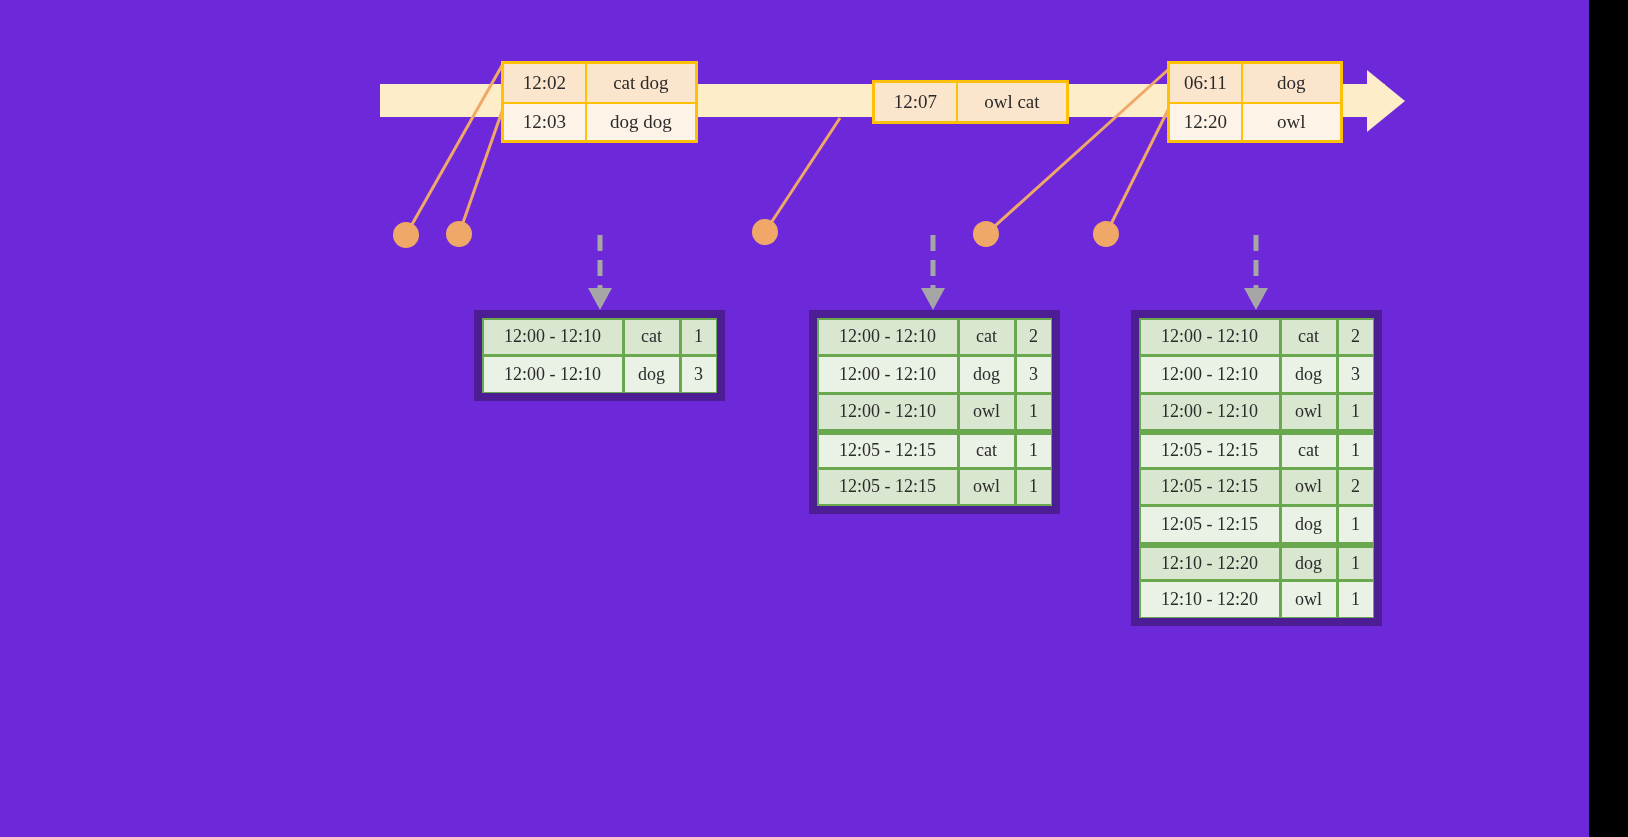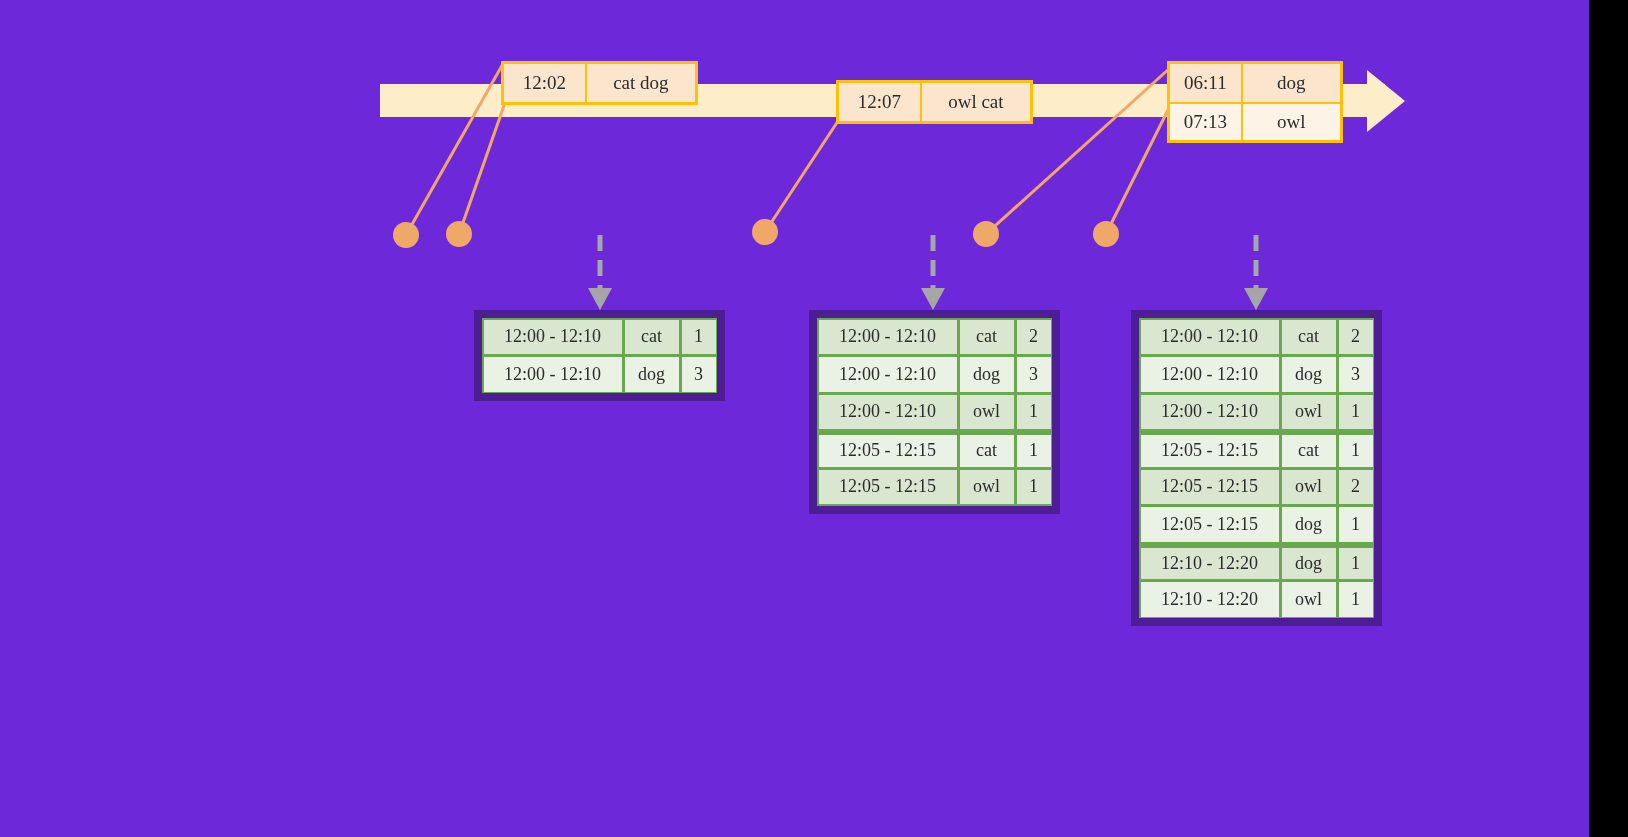--- a/index.html
+++ b/index.html
@@ -66,21 +66,21 @@
   .event-cell-words {
     width: 110px;
     display: flex;
     align-items: center;
     justify-content: center;
     font-size: 19px;
     color: #2b2b2b;
     box-sizing: border-box;
   }
   #event-box-1 { left: 501px; top: 61px; width: 197px; }
-  #event-box-2 { left: 836px; top: 80px; width: 197px; }
+  #event-box-2 { left: 872px; top: 80px; width: 197px; }
   #event-box-2 .event-cell-time { width: 84px; }
   #event-box-2 .event-cell-words { width: 110px; }
   #event-box-3 { left: 1167px; top: 61px; width: 176px; }
   #event-box-3 .event-cell-time { width: 74px; }
   #event-box-3 .event-cell-words { width: 99px; }
 
   
   .connector-svg {
     position: absolute;
     left: 0;
@@ -155,36 +155,40 @@
       <polygon points="921,288 945,288 933,310"></polygon>
       <polygon points="1244,288 1268,288 1256,310"></polygon>
     </g>
   </svg>
 
   <div class="event-box" id="event-box-1">
     <div class="event-row shade">
       <div class="event-cell-time cell">12:02</div>
       <div class="event-cell-words cell">cat dog</div>
     </div>
+    <div class="event-row light">
+      <div class="event-cell-time cell">12:03</div>
+      <div class="event-cell-words cell">dog dog</div>
+    </div>
   </div>
 
   <div class="event-box" id="event-box-2">
     <div class="event-row shade">
       <div class="event-cell-time cell">12:07</div>
       <div class="event-cell-words cell">owl cat</div>
     </div>
   </div>
 
   <div class="event-box" id="event-box-3">
     <div class="event-row shade">
       <div class="event-cell-time cell">06:11</div>
       <div class="event-cell-words cell">dog</div>
     </div>
     <div class="event-row light">
-      <div class="event-cell-time cell">07:13</div>
+      <div class="event-cell-time cell">12:20</div>
       <div class="event-cell-words cell">owl</div>
     </div>
   </div>
 
   <div class="result-table" id="result-table-1">
       <div class="res-row shade">
         <div class="res-cell res-cell-window">12:00 - 12:10</div>
         <div class="res-cell res-cell-word">cat</div>
         <div class="res-cell res-cell-count">1</div>
       </div>

